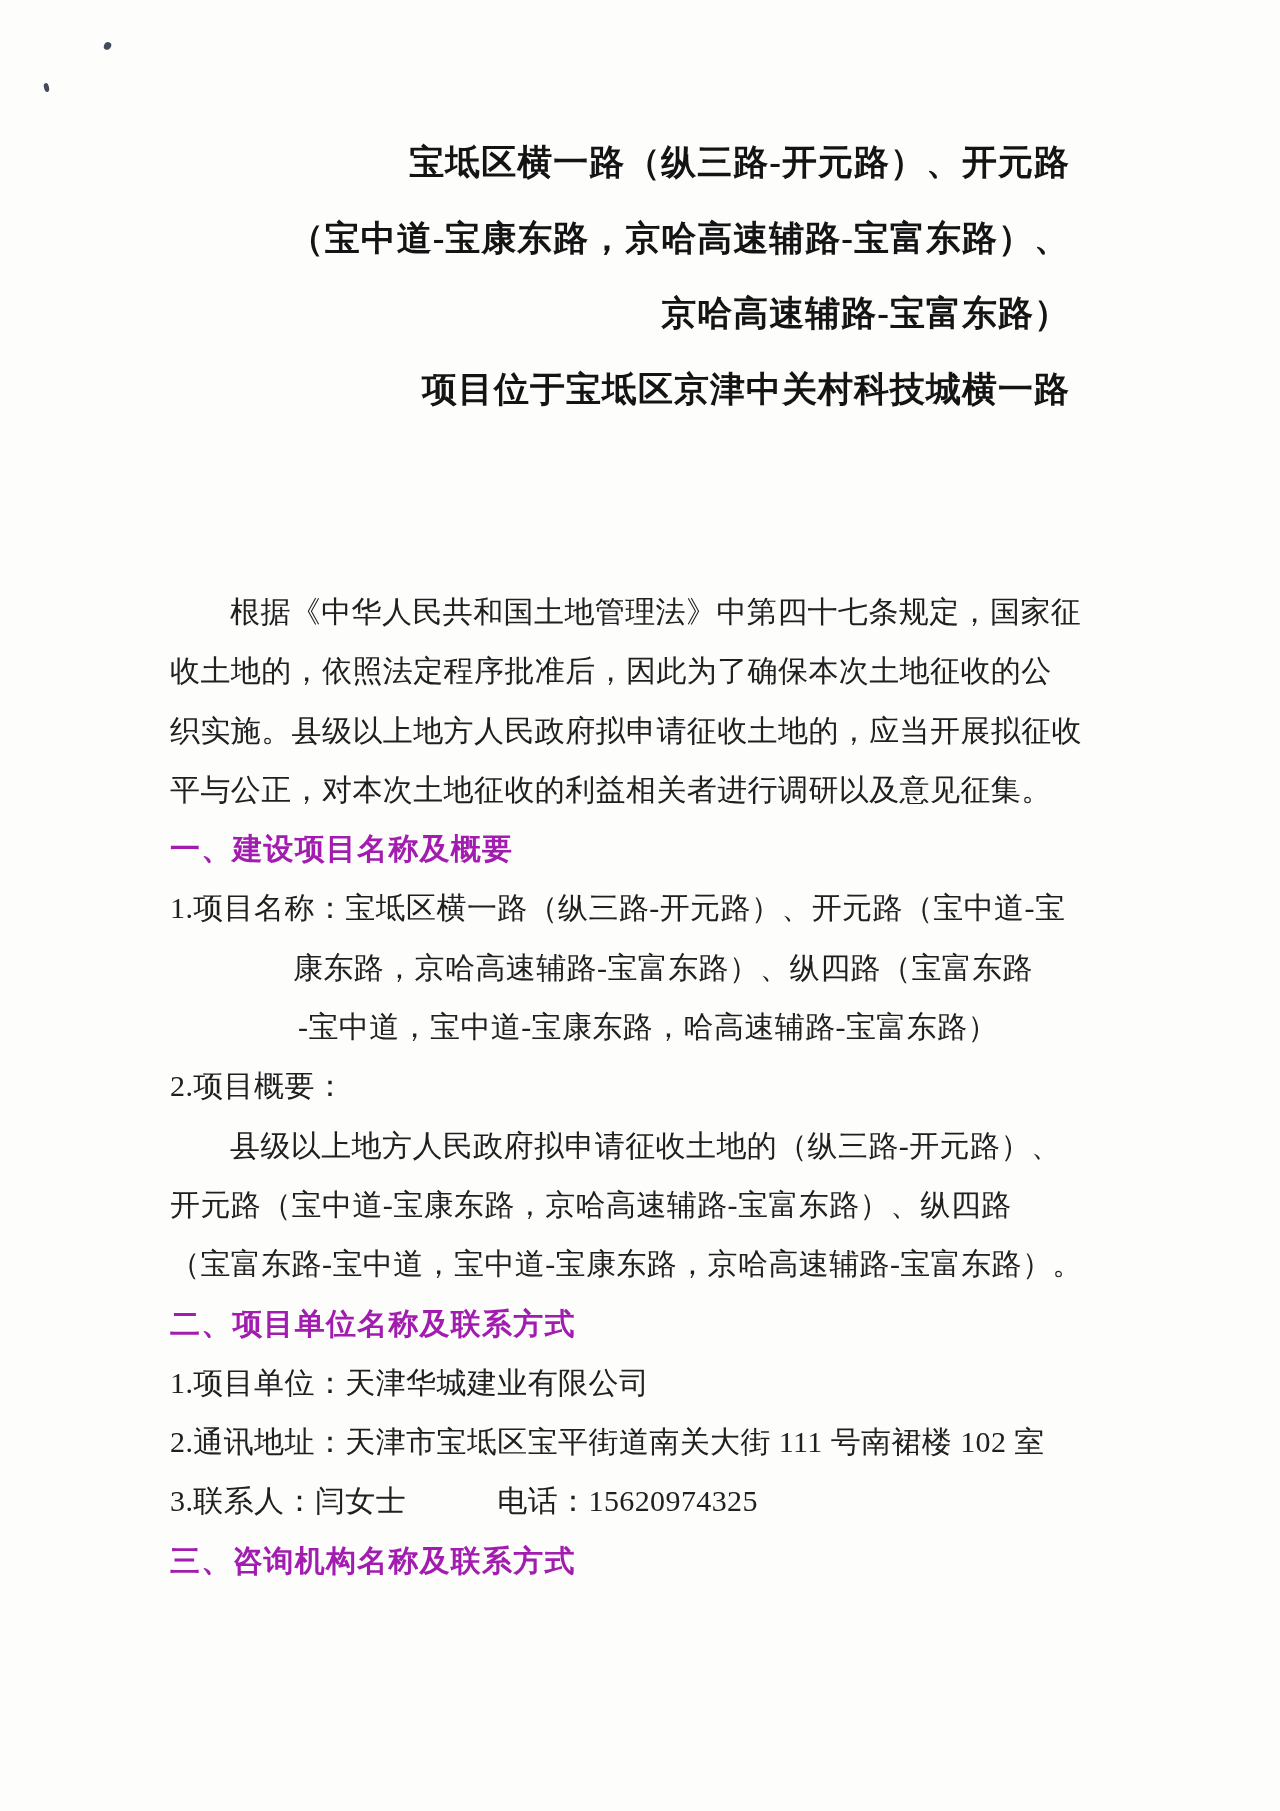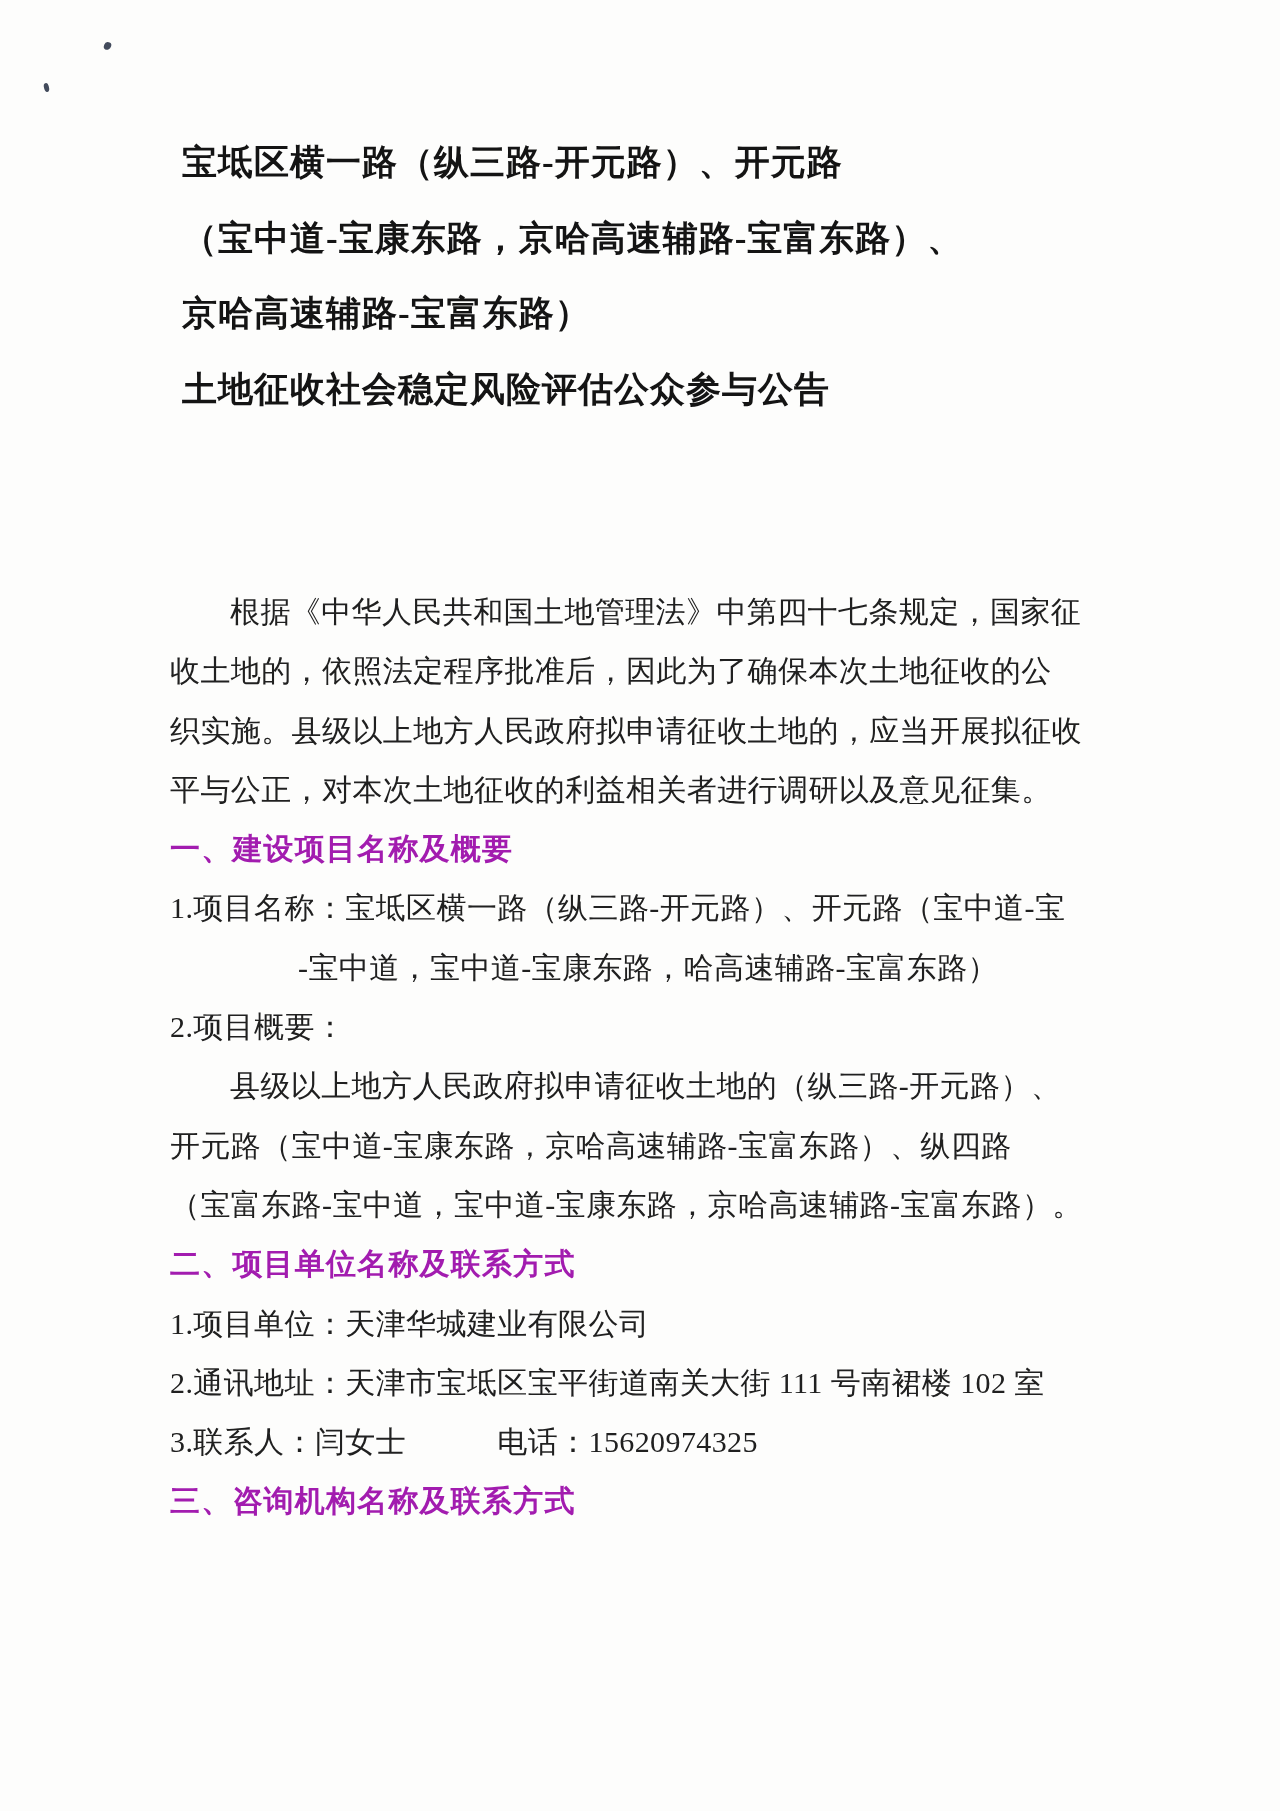--- a/index.html
+++ b/index.html
@@ -8,24 +8,24 @@
     width: 1280px;
     height: 1811px;
     margin: 0 auto;
     background: #fdfdfc;
     overflow: hidden;
     font-family: "Liberation Serif", "DejaVu Serif", serif;
     color: #1e1e1e;
   }
   .titles {
     position: absolute;
-    left: 182px;
+    left: 158px;
     top: 125px;
     width: 912px;
-    text-align: left;
+    text-align: right;
   }
   .title-line {
     height: 75.5px;
     line-height: 75.5px;
     font-size: 35px;
     font-weight: 700;
     letter-spacing: 1px;
     color: #141414;
     white-space: nowrap;
   }
@@ -60,30 +60,31 @@
 
 <div class="page">
 
   <div class="speck speck-a"></div>
   <div class="speck speck-b"></div>
 
   <div class="titles">
     <div class="title-line">宝坻区横一路（纵三路-开元路）、开元路</div>
     <div class="title-line">（宝中道-宝康东路，京哈高速辅路-宝富东路）、</div>
     <div class="title-line">京哈高速辅路-宝富东路）</div>
-    <div class="title-line">土地征收社会稳定风险评估公众参与公告</div>
+    <div class="title-line">项目位于宝坻区京津中关村科技城横一路</div>
   </div>
 
   <div class="body-block">
     <div class="line indent">根据《中华人民共和国土地管理法》中第四十七条规定，国家征</div>
     <div class="line">收土地的，依照法定程序批准后，因此为了确保本次土地征收的公</div>
     <div class="line">织实施。县级以上地方人民政府拟申请征收土地的，应当开展拟征收</div>
     <div class="line">平与公正，对本次土地征收的利益相关者进行调研以及意见征集。</div>
     <div class="line heading">一、建设项目名称及概要</div>
     <div class="line">1.项目名称：宝坻区横一路（纵三路-开元路）、开元路（宝中道-宝</div>
+    <div class="line hang1">康东路，京哈高速辅路-宝富东路）、纵四路（宝富东路</div>
     <div class="line hang2">-宝中道，宝中道-宝康东路，哈高速辅路-宝富东路）</div>
     <div class="line">2.项目概要：</div>
     <div class="line indent">县级以上地方人民政府拟申请征收土地的（纵三路-开元路）、</div>
     <div class="line">开元路（宝中道-宝康东路，京哈高速辅路-宝富东路）、纵四路</div>
     <div class="line">（宝富东路-宝中道，宝中道-宝康东路，京哈高速辅路-宝富东路）。</div>
     <div class="line heading">二、项目单位名称及联系方式</div>
     <div class="line">1.项目单位：天津华城建业有限公司</div>
     <div class="line">2.通讯地址：天津市宝坻区宝平街道南关大街 111 号南裙楼 102 室</div>
     <div class="line">3.联系人：闫女士　　　电话：15620974325</div>
     <div class="line heading">三、咨询机构名称及联系方式</div>

